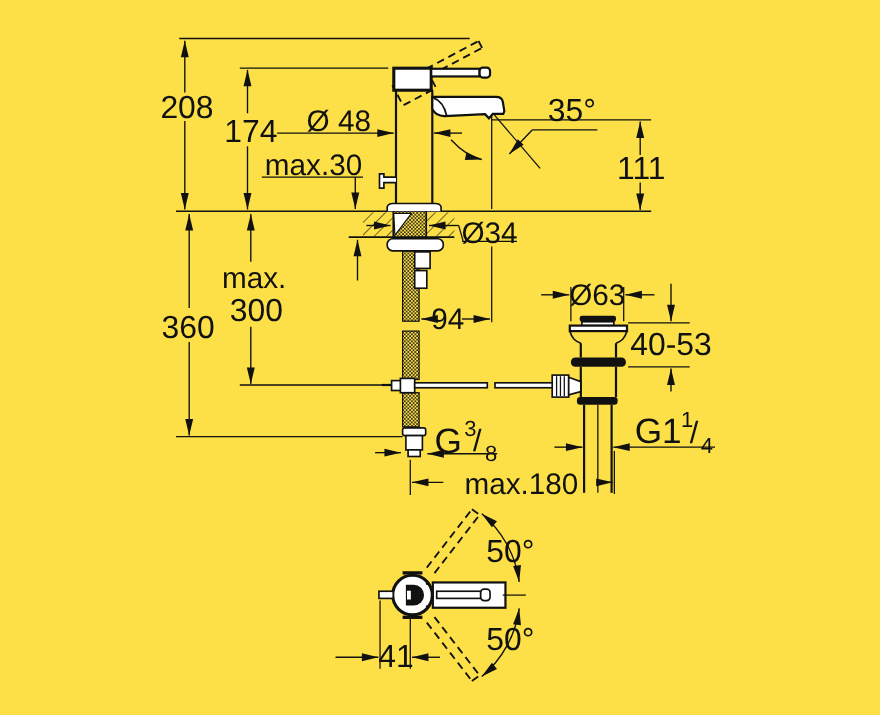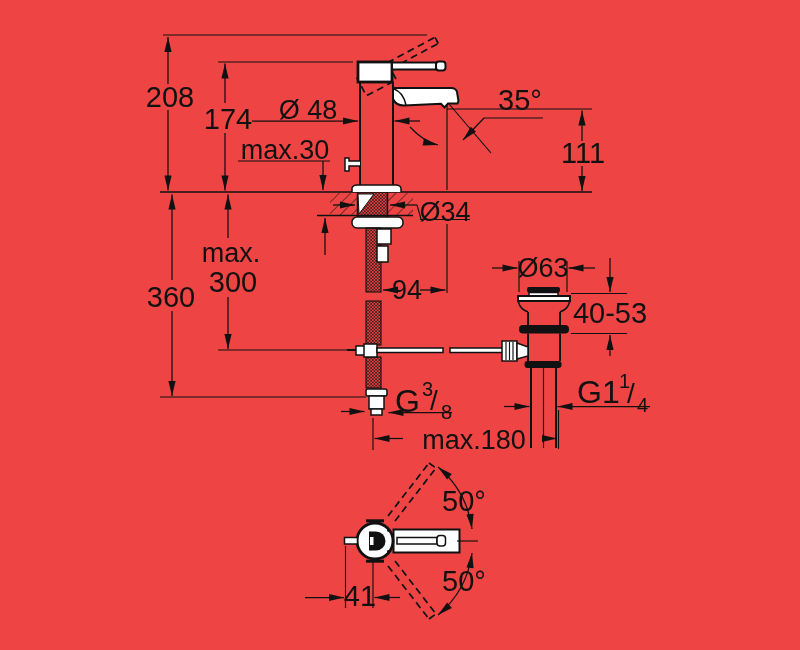--- a/index.html
+++ b/index.html
@@ -1,16 +1,16 @@
 <!DOCTYPE html>
 <html><head>
 <meta charset="utf-8">
 <style>
   html,body{margin:0;padding:0;background:#ffffff;}
-  .stage{width:800px;height:650px;position:relative;background:#ef4444;overflow:hidden;}
+  .stage{width:800px;height:650px;position:relative;background:#fde047;overflow:hidden;}
   svg{display:block;}
   text{font-family:"Liberation Sans","DejaVu Sans",sans-serif;fill:#111;}
   .num{font-size:29px;}
   .num27{font-size:27px;}
   .gbase{font-size:32px;}
   .gsup{font-size:20px;}
   .gslash{font-size:28px;}
   .ol{stroke:#111;stroke-width:2;fill:none;}
   .olf{stroke:#111;stroke-width:2;fill:#fff;}
   .olt{stroke:#111;stroke-width:1.5;fill:none;}

